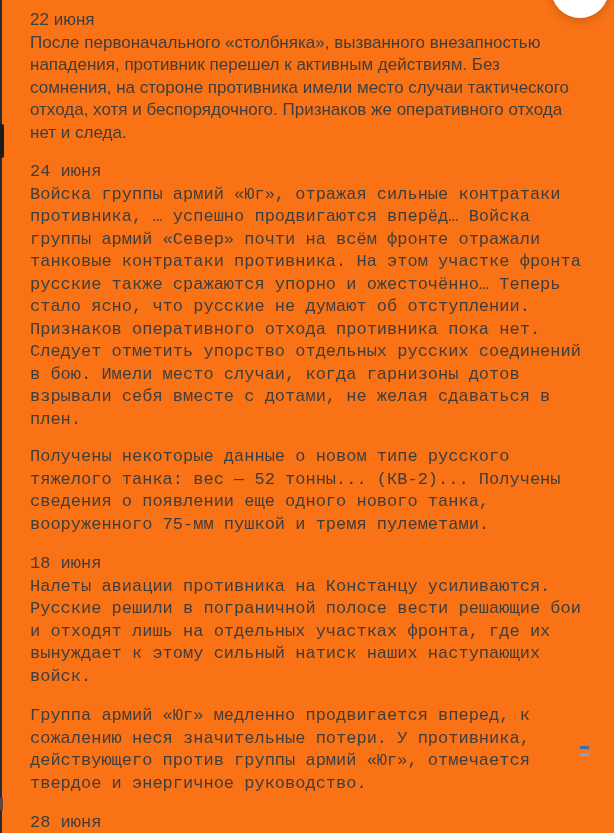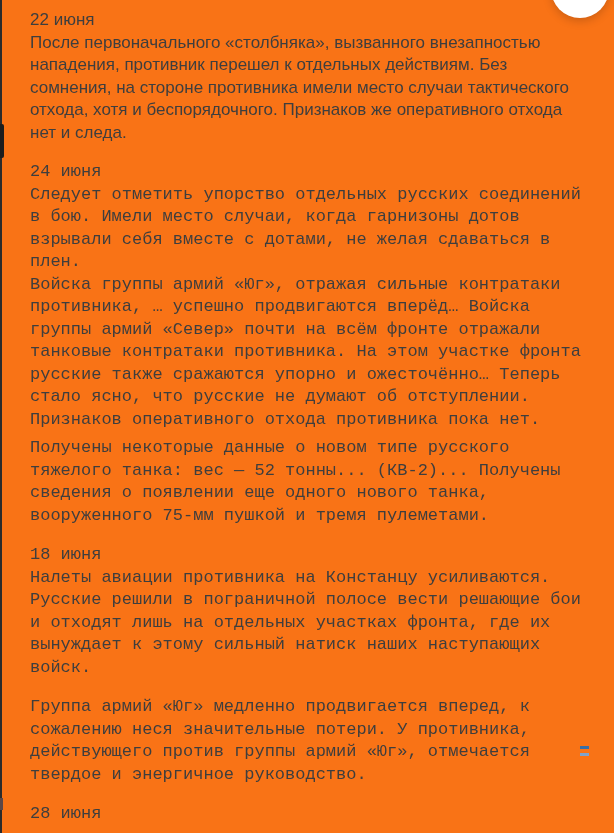--- a/index.html
+++ b/index.html
@@ -55,21 +55,21 @@
     position: absolute;
     left: 30px; top: 9px;
     width: 556px;
     font-size: 17px;
     line-height: 22.5px;
     color: #3e3e3e;
     -webkit-font-smoothing: subpixel-antialiased;
   }
   .entry + .entry { margin-top: 17px; font-family: Liberation Mono, monospace; }
   .entry-date { margin: 0; }
-  .block + .block { margin-top: 6px; }
+  .block + .block { margin-top: 15px; }
   .block p { margin: 0; }
   
   .blue-frag {
     position: absolute;
     left: 580px; top: 746px;
     width: 9px; height: 11px;
     background: linear-gradient(#3a6ea5 0 3px, transparent 3px 7px, #7fa3cc 7px 10px, transparent 10px);
   }
 </style>
 </head>
@@ -80,28 +80,28 @@
     <div class="left-strip-blob"></div>
     <div class="left-strip-bottom"></div>
   </div>
 
   <div class="fab"></div>
 
   <div class="content" id="entries">
       <section class="entry">
         <div class="block">
           <p class="entry-date">22 июня</p>
-          <p>После первоначального «столбняка», вызванного внезапностью нападения, противник перешел к отдельных действиям. Без сомнения, на стороне противника имели место случаи тактического отхода, хотя и беспорядочного. Признаков же оперативного отхода нет и следа.</p>
+          <p>После первоначального «столбняка», вызванного внезапностью нападения, противник перешел к активным действиям. Без сомнения, на стороне противника имели место случаи тактического отхода, хотя и беспорядочного. Признаков же оперативного отхода нет и следа.</p>
         </div>
       </section>
       <section class="entry">
         <div class="block">
           <p class="entry-date">24 июня</p>
+          <p>Войска группы армий «Юг», отражая сильные контратаки противника, … успешно продвигаются вперёд… Войска группы армий «Север» почти на всём фронте отражали танковые контратаки противника. На этом участке фронта русские также сражаются упорно и ожесточённо… Теперь стало ясно, что русские не думают об отступлении. Признаков оперативного отхода противника пока нет.</p>
           <p>Следует отметить упорство отдельных русских соединений в бою. Имели место случаи, когда гарнизоны дотов взрывали себя вместе с дотами, не желая сдаваться в плен.</p>
-          <p>Войска группы армий «Юг», отражая сильные контратаки противника, … успешно продвигаются вперёд… Войска группы армий «Север» почти на всём фронте отражали танковые контратаки противника. На этом участке фронта русские также сражаются упорно и ожесточённо… Теперь стало ясно, что русские не думают об отступлении. Признаков оперативного отхода противника пока нет.</p>
         </div>
         <div class="block">
           <p>Получены некоторые данные о новом типе русского тяжелого танка: вес — 52 тонны... (КВ-2)... Получены сведения о появлении еще одного нового танка, вооруженного 75-мм пушкой и тремя пулеметами.</p>
         </div>
       </section>
       <section class="entry">
         <div class="block">
           <p class="entry-date">18 июня</p>
           <p>Налеты авиации противника на Констанцу усиливаются.</p>
           <p>Русские решили в пограничной полосе вести решающие бои и отходят лишь на отдельных участках фронта, где их вынуждает к этому сильный натиск наших наступающих войск.</p>

